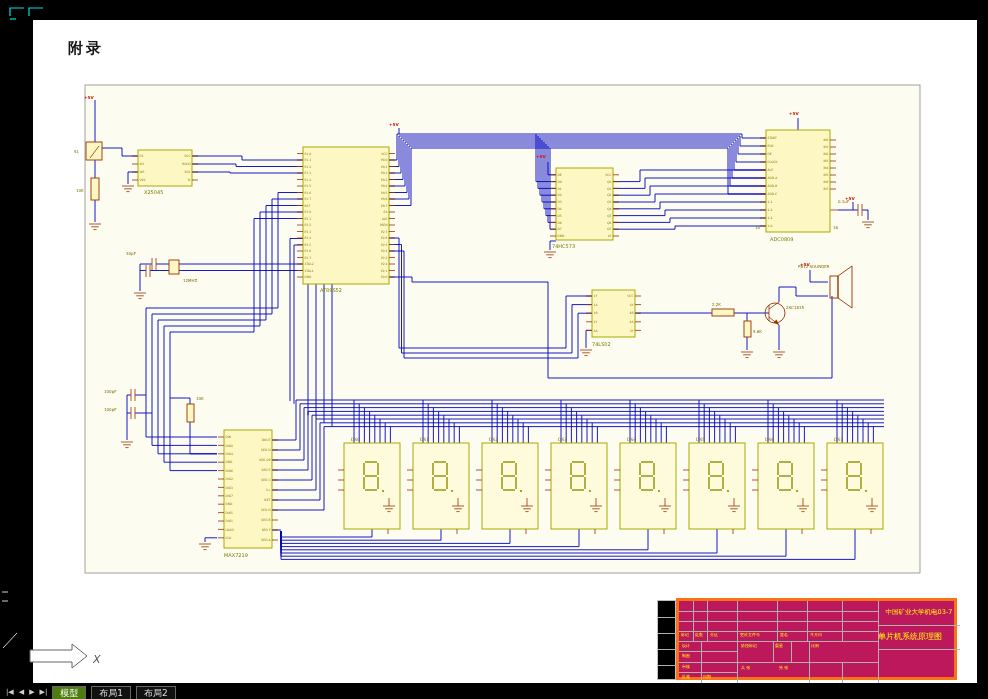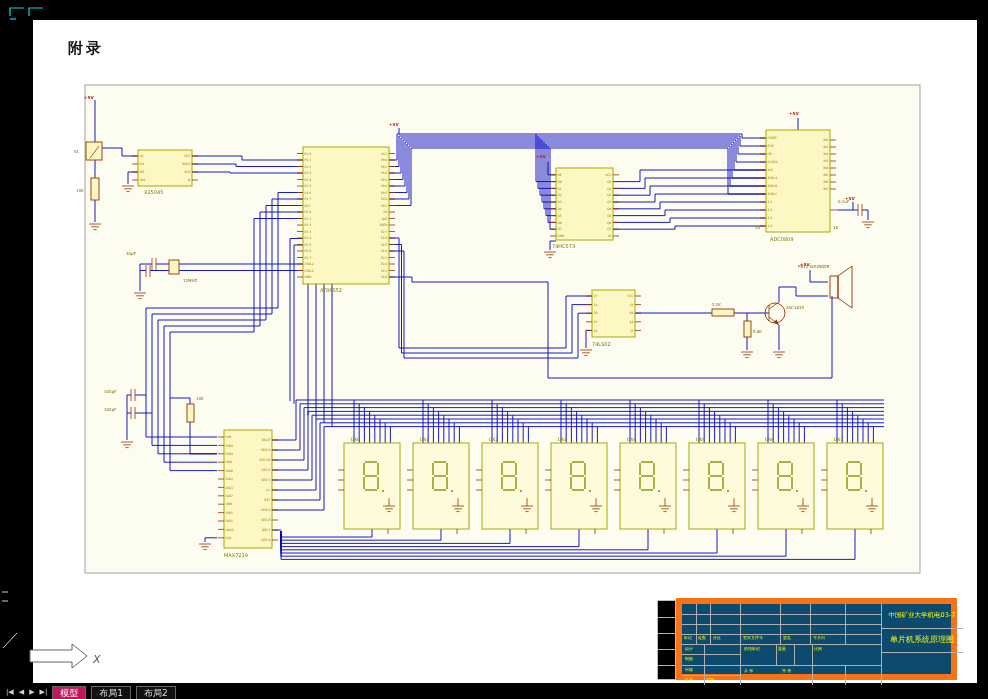--- a/index.html
+++ b/index.html
@@ -19,32 +19,32 @@
   .sym{fill:#fcf7c3;stroke:#993300;stroke-width:0.9}
   .val{font-size:4px;fill:#7c6a00}
   .pwr{font-size:4.2px;fill:#cc1111;font-weight:bold}
   .dispbox{fill:#fdfbdc;stroke:#a9a900;stroke-width:1}
   .dsname{font-size:4.5px;fill:#7c6a00}
   .seg{stroke:#8f8f00;stroke-width:1.4;fill:none}
   .segdot{fill:#8f8f00}
   .ucs{fill:#ffffff;stroke:#666;stroke-width:1}
   .ucs-x{font-size:11px;fill:#555;font-style:italic}
   
-  .tb{position:absolute;left:676px;top:598px;width:281px;height:82px;border:6px solid #f97316;background:#0c4a6e}
+  .tb{position:absolute;left:676px;top:598px;width:281px;height:82px;border:3px solid #f97316;background:#be185d}
   .tb-side{position:absolute;left:657px;top:600px;width:19px;height:80px;border:1px solid #c0c0c0;background:#000}
   .tbl{position:absolute;background:#b0b0b0}
   .tb-t{position:absolute;font-size:8px;color:#ffff00;white-space:nowrap;line-height:1;transform:scale(0.5);transform-origin:0 0}
   .tb-school{position:absolute;left:199px;top:0;width:82px;height:24px;font-size:6.5px;color:#ffff00;text-align:center;padding-top:7px}
-  .tb-title{position:absolute;left:199px;top:24px;width:82px;height:24px;font-size:8px;color:#ffff00;text-align:center;line-height:24px}
+  .tb-title{position:absolute;left:199px;top:24px;width:82px;height:24px;font-size:8px;color:#ffff00;line-height:24px}
   .tb-number{position:absolute;left:199px;top:48px;width:82px;height:34px;font-size:12px;color:#00ffff;text-align:center;line-height:32px;font-family:"DejaVu Sans Mono",monospace;letter-spacing:1px}
   
   .tabbar{position:absolute;left:0;bottom:0;width:100%;height:14px;background:#000;display:flex;align-items:center;gap:5px;padding-left:6px;color:#ddd;font-size:9px}
   .tabbar .nav{font-size:7px;color:#cfcfcf;cursor:pointer}
   .tabbar .tab{padding:0 7px;border:1px solid #666;border-bottom:none;background:#111;height:13px;line-height:12px;cursor:pointer}
-  .tabbar .tab.active{background:#be185d;color:#fff}
+  .tabbar .tab.active{background:#4d7c0f;color:#fff}
 </style>
 </head>
 <body>
 
 <svg id="cad" width="988" height="699" viewBox="0 0 988 699">
   <rect class="paper" x="33" y="20" width="944" height="663"></rect>
 
   <polyline class="cyan" points="10,16 10,8 24,8"></polyline>
   <polyline class="cyan" points="29,16 29,8 43,8"></polyline>
   <line class="cyan" x1="10" y1="19" x2="16" y2="19"></line>

